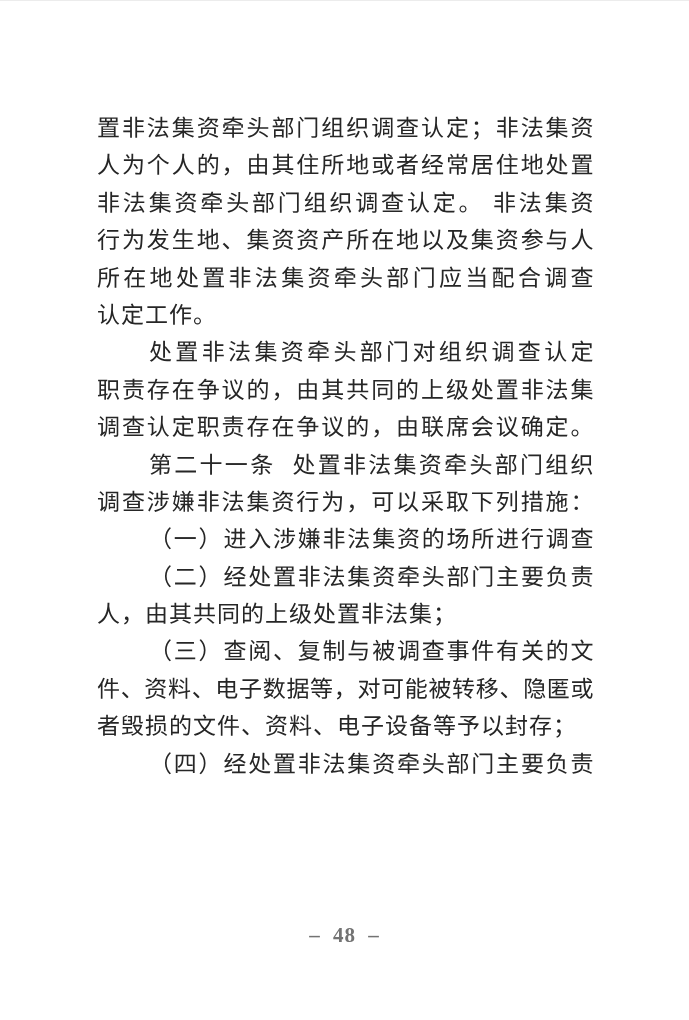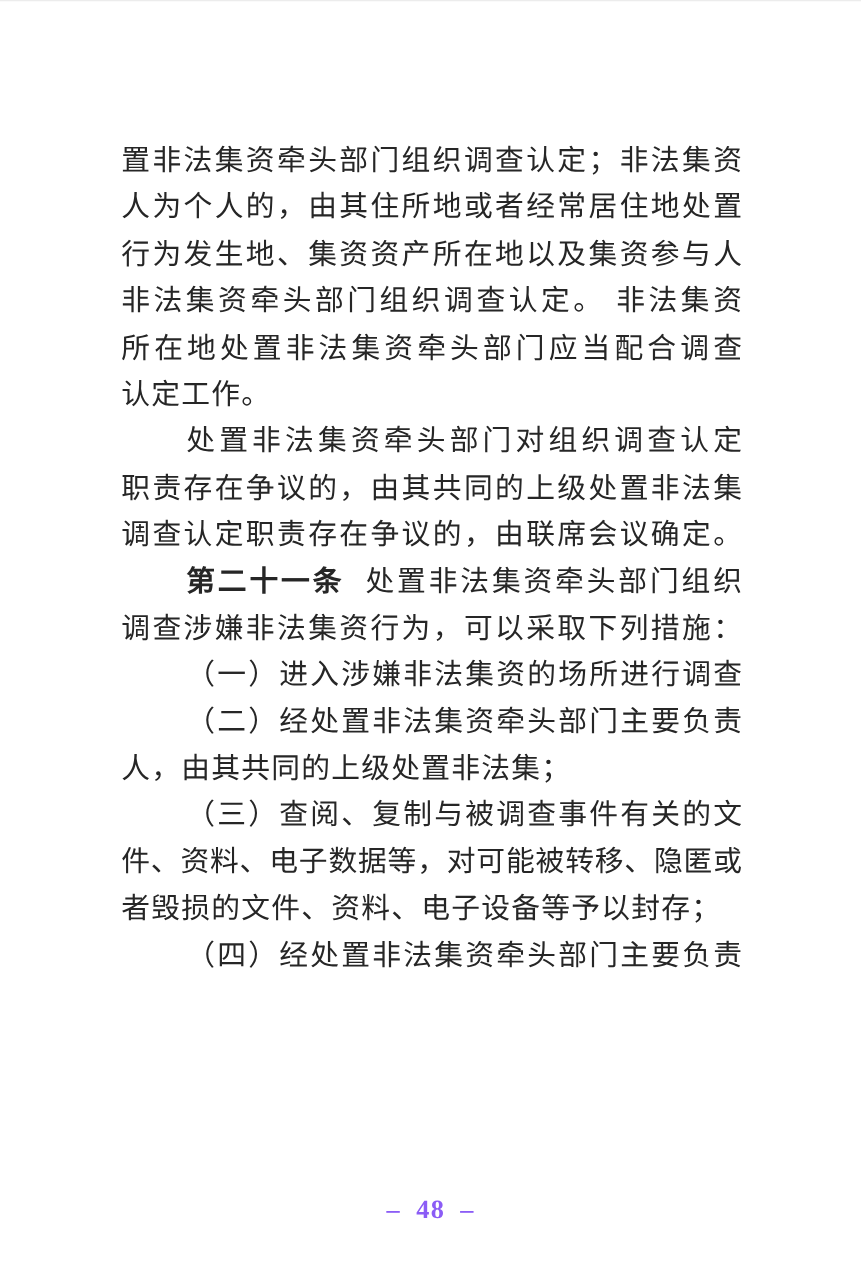--- a/index.html
+++ b/index.html
@@ -38,50 +38,49 @@
     text-align-last: justify;
     white-space: normal;
   }
   .line.end {
     text-align: center;
     text-align-last: left;
     letter-spacing: 1px;
   }
   .line.indent { padding-left: 52px; }
   .article-label {
-    font-weight: 700;
+    font-weight: 400;
     margin-right: 17px;
   }
   .footer {
     position: absolute;
     left: 0;
     top: 923px;
     width: 100%;
     text-align: center;
     font-size: 21px;
     line-height: 22px;
     font-weight: 700;
-    color: #8b5cf6;
+    color: #737373;
     word-spacing: 6px;
     letter-spacing: 1px;
-    margin-top: 32px;
   }
 </style>
 </head>
 <body>
 
 <div class="page">
 
   <div class="text-block">
 
     <div class="para">
       <div class="line fill">置非法集资牵头部门组织调查认定；非法集资</div>
       <div class="line fill">人为个人的，由其住所地或者经常居住地处置</div>
+      <div class="line fill">非法集资牵头部门组织调查认定。 非法集资</div>
       <div class="line fill">行为发生地、集资资产所在地以及集资参与人</div>
-      <div class="line fill">非法集资牵头部门组织调查认定。 非法集资</div>
       <div class="line fill">所在地处置非法集资牵头部门应当配合调查</div>
       <div class="line end">认定工作。</div>
     </div>
 
     <div class="para">
       <div class="line fill indent">处置非法集资牵头部门对组织调查认定</div>
       <div class="line fill">职责存在争议的，由其共同的上级处置非法集</div>
       <div class="line fill">调查认定职责存在争议的，由联席会议确定。</div>
     </div>
 

